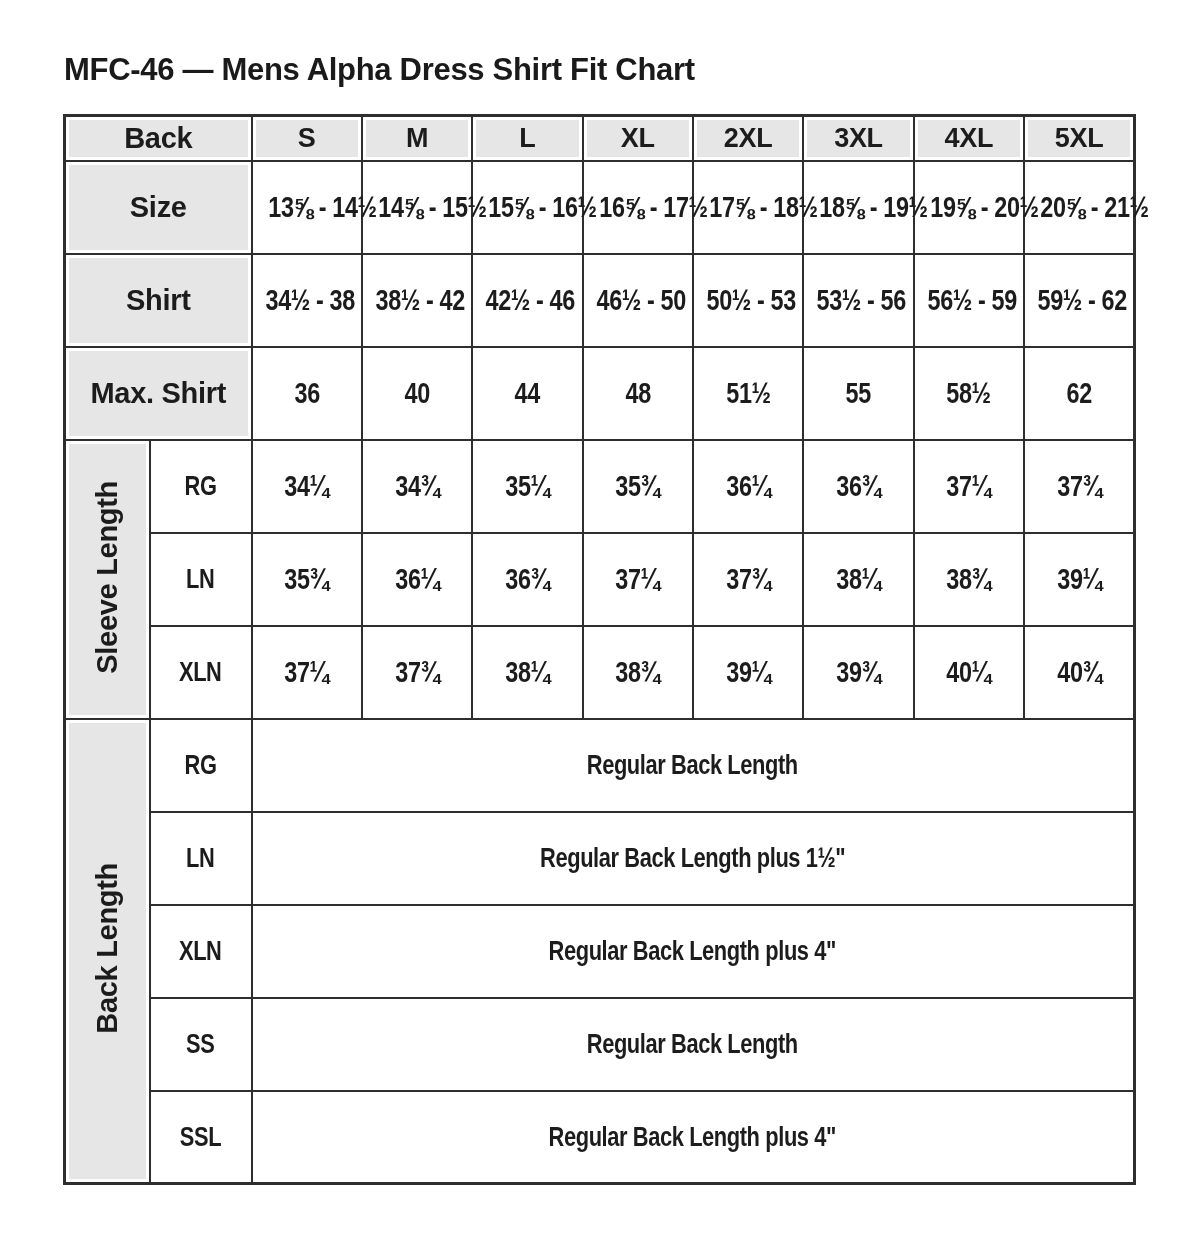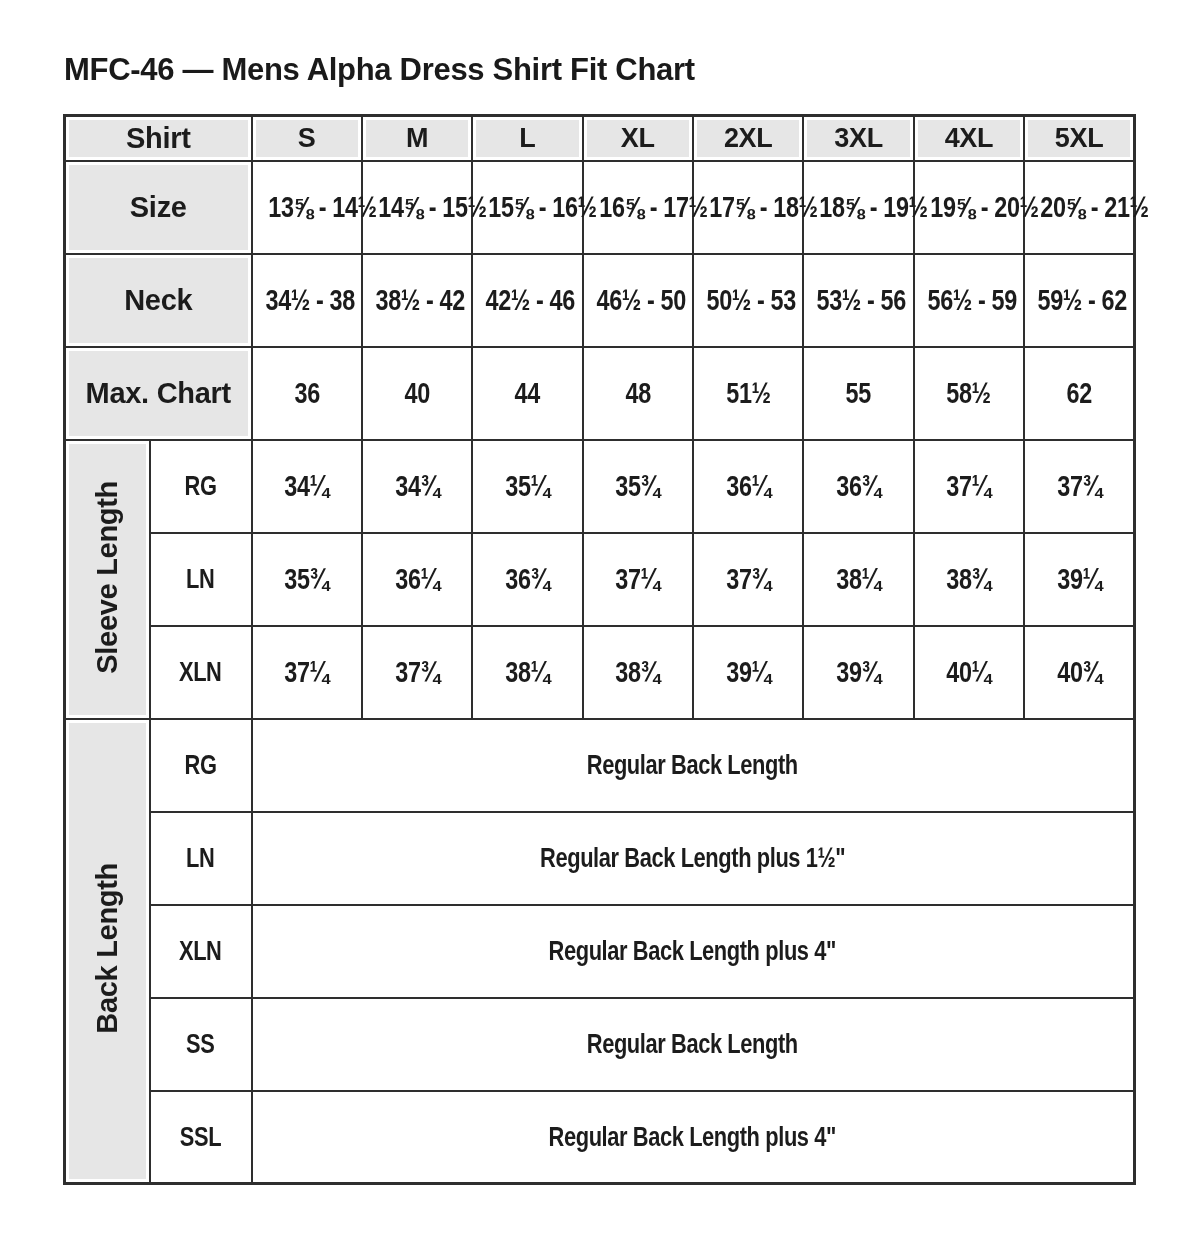--- a/index.html
+++ b/index.html
@@ -94,21 +94,21 @@
         <col>
         <col>
         <col>
         <col>
         <col>
         <col>
     </colgroup>
 
     <tbody>
         <tr class="header-row">
-      <th colspan="2" class="gray lbl">Shirt</th>
+      <th colspan="2" class="gray lbl">Back</th>
       <th class="gray size-hdr">S</th>
       <th class="gray size-hdr">M</th>
       <th class="gray size-hdr">L</th>
       <th class="gray size-hdr">XL</th>
       <th class="gray size-hdr">2XL</th>
       <th class="gray size-hdr">3XL</th>
       <th class="gray size-hdr">4XL</th>
       <th class="gray size-hdr">5XL</th>
     </tr>
 
@@ -118,33 +118,33 @@
       <td><span class="cond">14⅝ - 15½</span></td>
       <td><span class="cond">15⅝ - 16½</span></td>
       <td><span class="cond">16⅝ - 17½</span></td>
       <td><span class="cond">17⅝ - 18½</span></td>
       <td><span class="cond">18⅝ - 19½</span></td>
       <td><span class="cond">19⅝ - 20½</span></td>
       <td><span class="cond">20⅝ - 21½</span></td>
     </tr>
 
     <tr class="data-row">
-      <th colspan="2" class="gray lbl">Neck</th>
+      <th colspan="2" class="gray lbl">Shirt</th>
       <td><span class="cond">34½ - 38</span></td>
       <td><span class="cond">38½ - 42</span></td>
       <td><span class="cond">42½ - 46</span></td>
       <td><span class="cond">46½ - 50</span></td>
       <td><span class="cond">50½ - 53</span></td>
       <td><span class="cond">53½ - 56</span></td>
       <td><span class="cond">56½ - 59</span></td>
       <td><span class="cond">59½ - 62</span></td>
     </tr>
 
     <tr class="data-row">
-      <th colspan="2" class="gray lbl">Max. Chart</th>
+      <th colspan="2" class="gray lbl">Max. Shirt</th>
       <td><span class="cond">36</span></td>
       <td><span class="cond">40</span></td>
       <td><span class="cond">44</span></td>
       <td><span class="cond">48</span></td>
       <td><span class="cond">51½</span></td>
       <td><span class="cond">55</span></td>
       <td><span class="cond">58½</span></td>
       <td><span class="cond">62</span></td>
     </tr>
 

